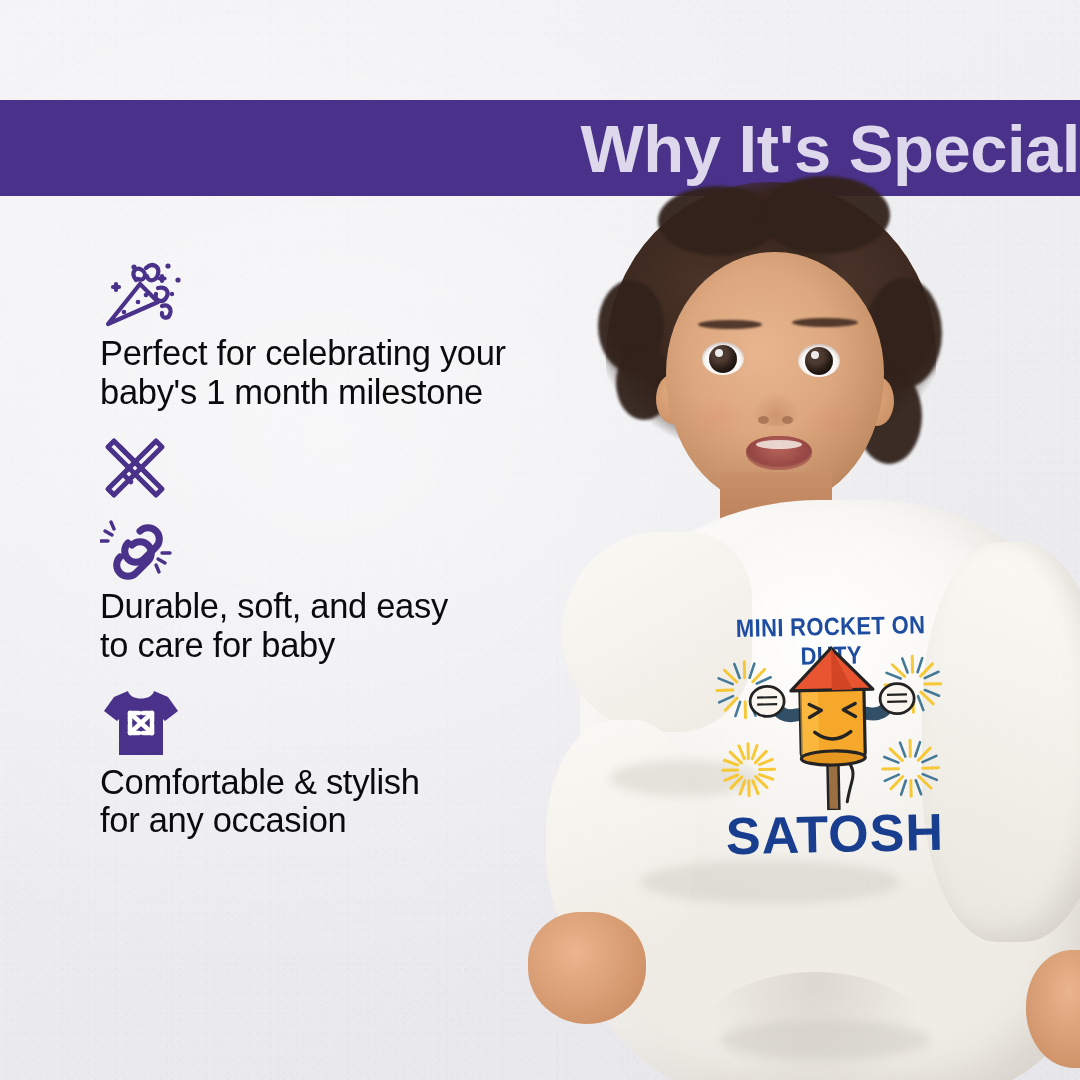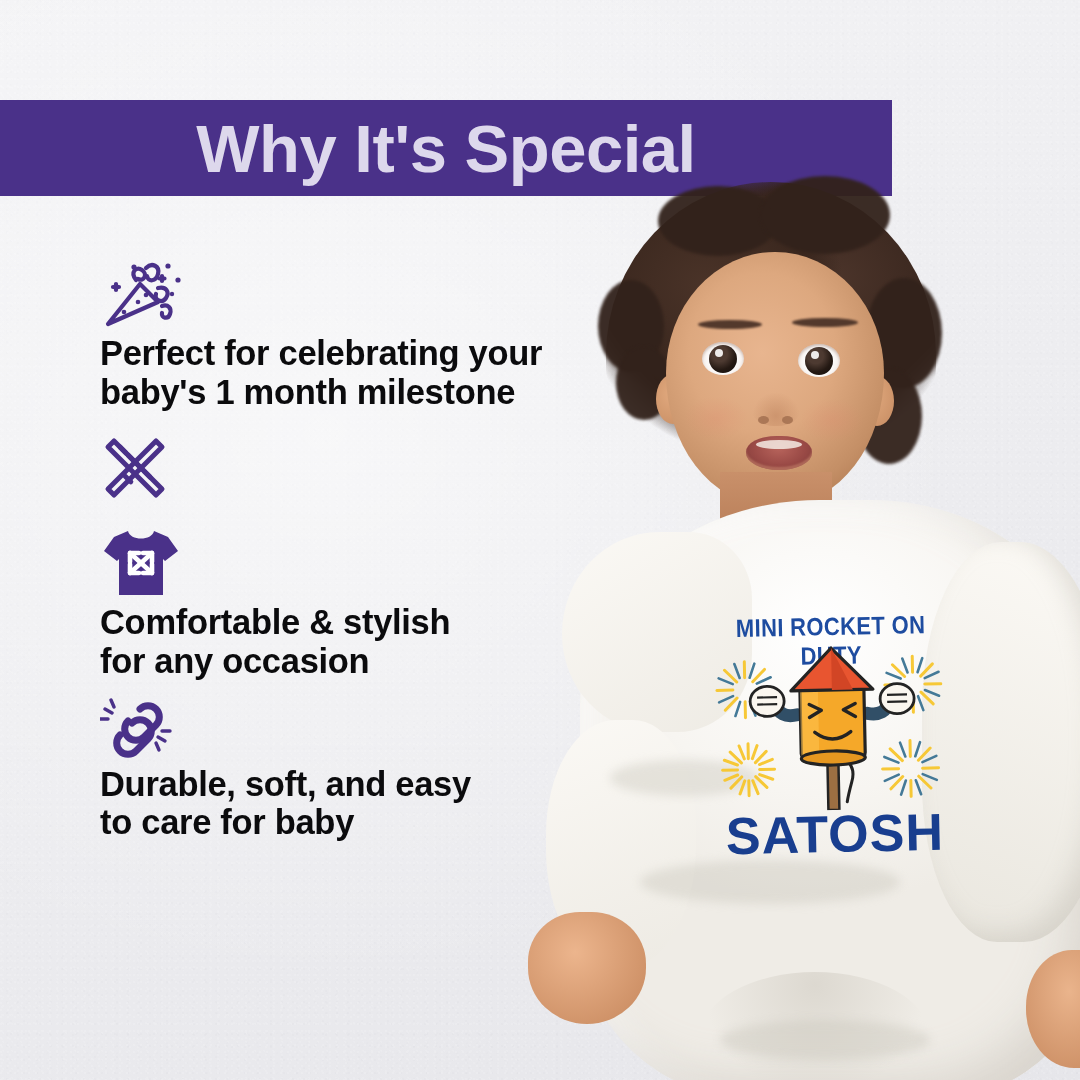--- a/index.html
+++ b/index.html
@@ -22,36 +22,36 @@
       radial-gradient(circle at 24% 90%, rgba(255,255,255,.75) 0 1px, transparent 1px),
       radial-gradient(circle at 71% 34%, rgba(165,165,178,.22) 0 1px, transparent 1px);
     background-size:7px 7px,11px 11px,9px 9px,13px 13px,8px 8px,10px 10px;
   }
   .bg-vig{position:absolute;inset:0;background:
       radial-gradient(ellipse at 30% 40%, rgba(255,255,255,.55) 0%, rgba(255,255,255,0) 60%),
       linear-gradient(160deg, rgba(246,246,248,.8) 0%, rgba(228,228,233,.7) 100%);}
 
   
   .banner{
-    position:absolute;left:0;top:100px;width:892px;height:96px;
-    background:#4a3189;display:flex;align-items:center;justify-content:center;
+    position:absolute;left:0;top:100px;width:1080px;height:96px;
+    background:#4a3189;display:flex;align-items:center;justify-content:flex-end;
   }
   .banner-title{
     color:#ddd8ec;font-size:67px;font-weight:bold;letter-spacing:-0.5px;
     line-height:1;white-space:nowrap;
     font-family:"Liberation Sans", sans-serif;
   }
 
   
   .features{position:absolute;left:100px;top:258px;width:530px;}
   .feature{margin-bottom:12px;}
   .feat-icon{height:74px;display:flex;align-items:flex-end;margin-bottom:2px;}
   .feat-icon svg{display:block;}
   .feat-text{
-    color:#0b0b0d;font-size:34.5px;font-weight:bold;line-height:1.12;
+    color:#0b0b0d;font-size:34.5px;font-weight:normal;line-height:1.12;
     letter-spacing:-0.3px;white-space:pre-line;
   }
   .f1{margin-bottom:18px;}
   .f2{margin-bottom:16px;}
   .f3{margin-bottom:10px;}
   .f2 .feat-icon{height:70px;}
   .f3 .feat-icon{height:70px;}
   .f4 .feat-icon{height:86px;}
 
   
@@ -200,53 +200,53 @@
       <div class="feat-icon">
         <svg width="72" height="64" viewBox="0 0 72 64" fill="none" stroke="#4a3189" stroke-width="5" stroke-linecap="round" stroke-linejoin="round">
           <path d="M8 12 L14 6 L62 54 L56 60 Z"></path>
           <path d="M20 12 l6 6 M28 20 l6 6 M36 28 l6 6 M44 36 l6 6"></path>
           <path d="M62 12 L56 6 L8 54 L14 60 Z"></path>
           <path d="M24 44 l8 0" transform="rotate(45 28 44)"></path>
         </svg>
       </div>
     </div>
 
+    <div class="feature f3">
+      <div class="feat-icon">
+        <svg width="74" height="66" viewBox="0 0 74 66" fill="none" stroke="#4a3189" stroke-width="7" stroke-linecap="round" stroke-linejoin="round">
+          <path d="M40 12 a11 11 0 0 1 16 16 L44 40 a11 11 0 0 1 -16 -16"></path>
+          <path d="M32 26 a11 11 0 0 1 16 16 L36 54 a11 11 0 0 1 -16 -16"></path>
+          <g stroke-width="3.4">
+            <path d="M12 16 l-7 -4 M14 10 l-3 -7 M8 22 l-8 0"></path>
+            <path d="M58 40 l7 4 M56 46 l3 7 M62 34 l8 0"></path>
+          </g>
+        </svg>
+      </div>
+      <div class="feat-text">Durable, soft, and easy
+to care for baby</div>
+    </div>
+
     <div class="feature f4">
       <div class="feat-icon">
         <svg width="82" height="76" viewBox="0 0 82 76" fill="none">
           <path d="M28 6 L14 12 L4 26 L17 36 L19 34 L19 70 L63 70 L63 34 L65 36 L78 26 L68 12 L54 6 C52 16 30 16 28 6 Z" fill="#4a3189"></path>
           <g stroke="#ffffff" stroke-width="4.6" stroke-linecap="round" stroke-linejoin="round" fill="none">
             <path d="M30 28 L52 48"></path>
             <path d="M52 28 L30 48"></path>
             <path d="M30 28 l0 9 M30 28 l9 0"></path>
             <path d="M52 48 l0 -9 M52 48 l-9 0"></path>
             <path d="M52 28 l-9 0 M52 28 l0 9"></path>
             <path d="M30 48 l9 0 M30 48 l0 -9"></path>
           </g>
         </svg>
       </div>
       <div class="feat-text">Comfortable &amp; stylish
 for any occasion</div>
     </div>
 
-    <div class="feature f3">
-      <div class="feat-icon">
-        <svg width="74" height="66" viewBox="0 0 74 66" fill="none" stroke="#4a3189" stroke-width="7" stroke-linecap="round" stroke-linejoin="round">
-          <path d="M40 12 a11 11 0 0 1 16 16 L44 40 a11 11 0 0 1 -16 -16"></path>
-          <path d="M32 26 a11 11 0 0 1 16 16 L36 54 a11 11 0 0 1 -16 -16"></path>
-          <g stroke-width="3.4">
-            <path d="M12 16 l-7 -4 M14 10 l-3 -7 M8 22 l-8 0"></path>
-            <path d="M58 40 l7 4 M56 46 l3 7 M62 34 l8 0"></path>
-          </g>
-        </svg>
-      </div>
-      <div class="feat-text">Durable, soft, and easy
-to care for baby</div>
-    </div>
-
   </div>
 
   <div class="photo">
 
     <div class="hair"></div>
     <div class="hair-curl" style="left:128px;top:120px;width:66px;height:92px;"></div>
     <div class="hair-curl" style="left:146px;top:186px;width:56px;height:74px;"></div>
     <div class="hair-curl" style="left:396px;top:118px;width:76px;height:110px;"></div>
     <div class="hair-curl" style="left:386px;top:208px;width:66px;height:96px;"></div>
     <div class="hair-curl" style="left:188px;top:26px;width:120px;height:70px;"></div>

